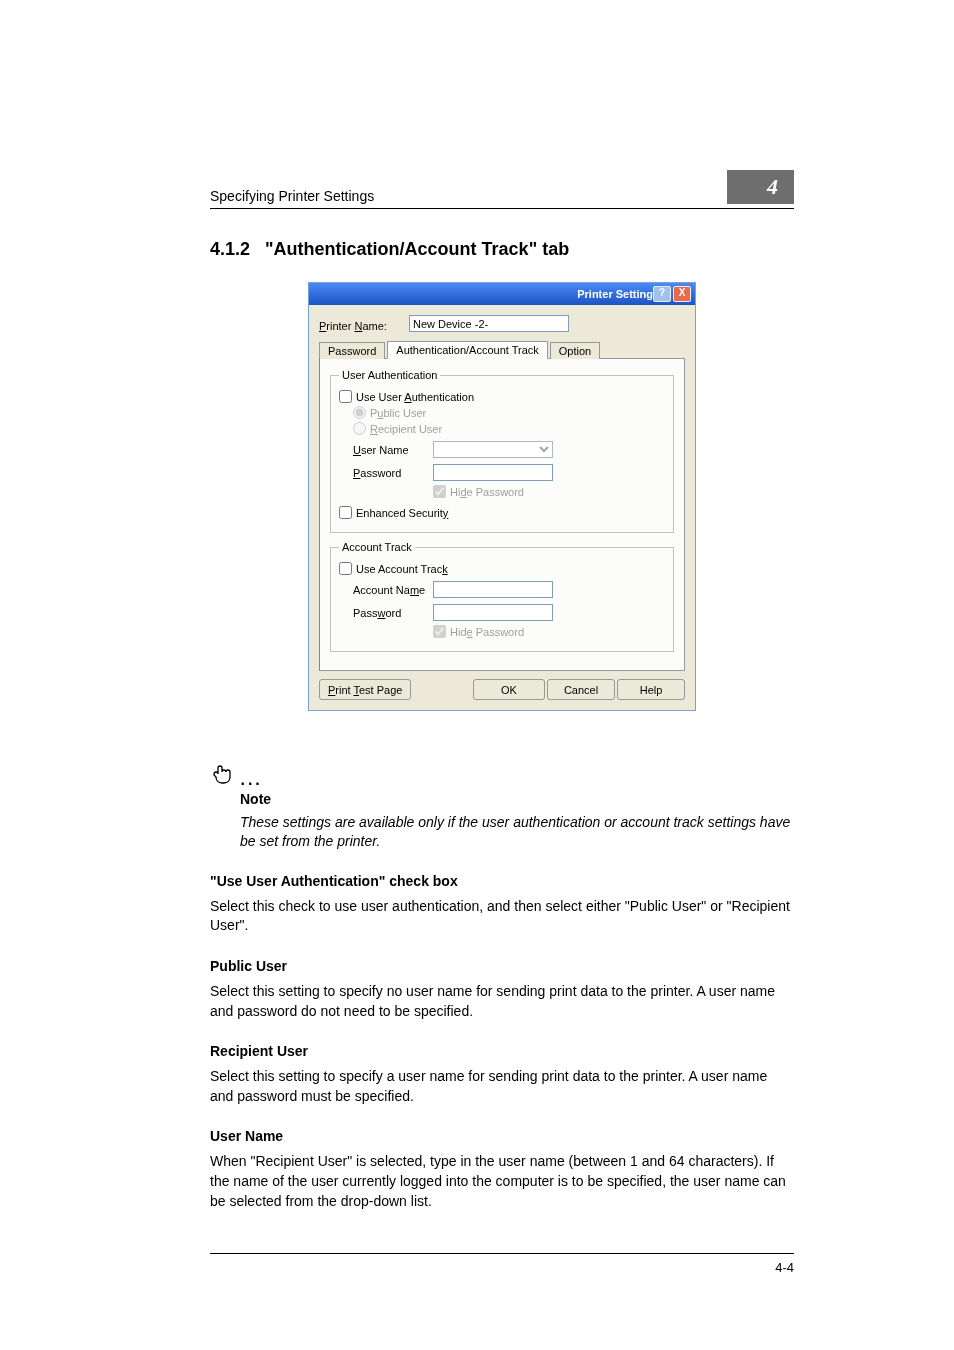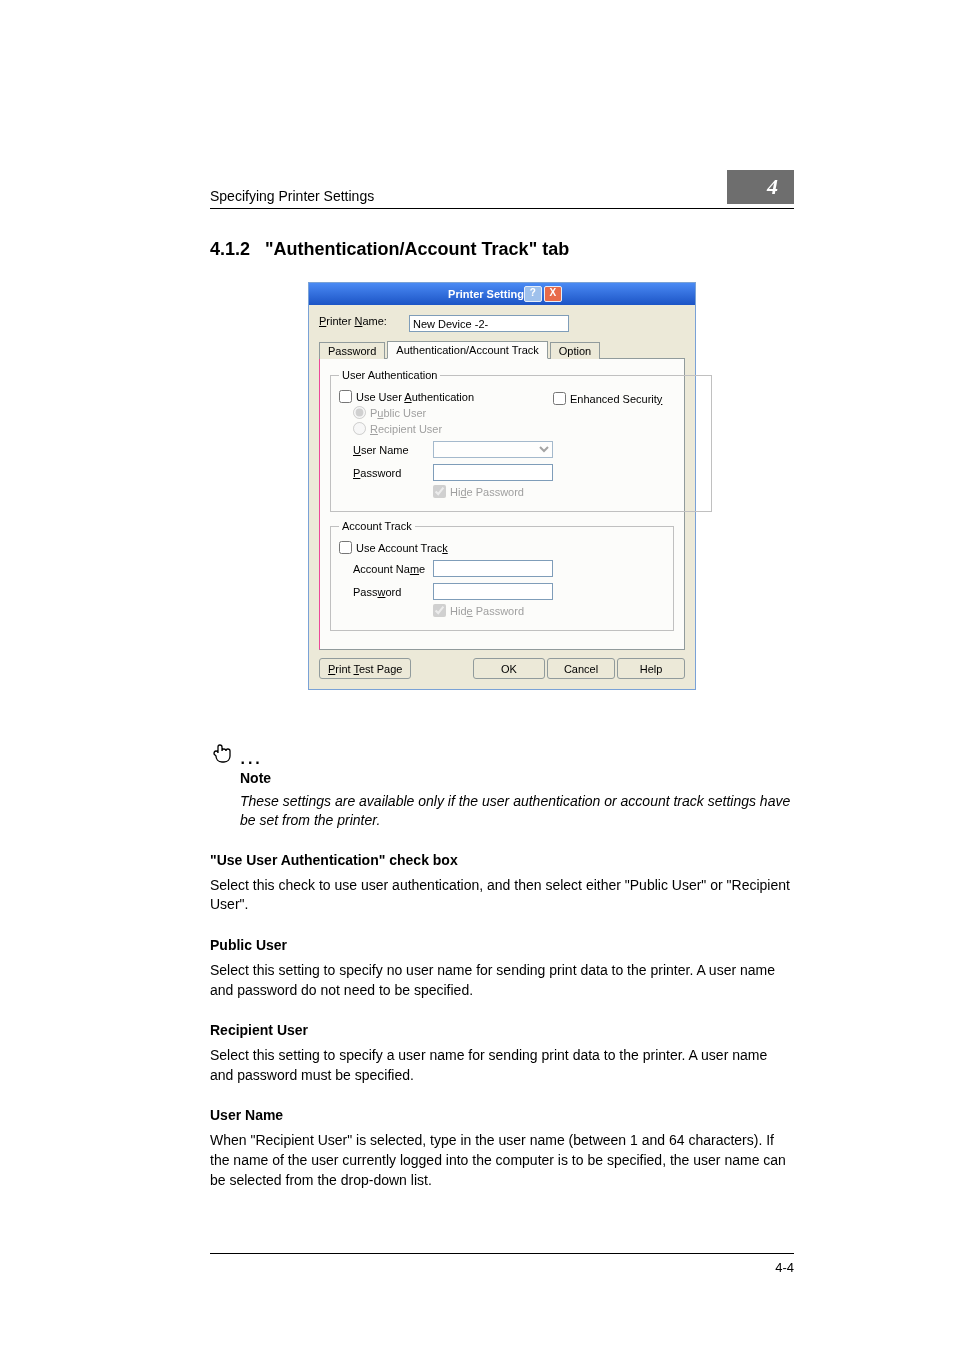--- a/index.html
+++ b/index.html
@@ -47,40 +47,40 @@
     background: #ece9d8;
     font-size: 11px;
     font-family: Tahoma, sans-serif;
   }
   .titlebar {
     height: 22px;
     background: linear-gradient(#4a8af4, #1c54c5);
     color: #fff;
     display: flex;
     align-items: center;
-    justify-content: center;
+    justify-content: flex-end;
     padding: 0 4px 0 10px;
     font-weight: bold;
   }
   .titlebar-buttons { display: flex; gap: 2px; }
   .titlebar-btn {
     width: 16px; height: 14px;
     background: #9fc1ec;
     border: 1px solid #e6eef9;
     border-radius: 2px;
     font-size: 10px;
     line-height: 12px;
     text-align: center;
     color: #fff;
   }
   .titlebar-btn.close { background: #e86b4a; }
   .dialog-body {
     padding: 10px 10px 10px 10px;
   }
-  .row { display: flex; align-items: flex-start; margin-bottom: 6px; }
+  .row { display: flex; align-items: flex-end; margin-bottom: 6px; }
   .lbl { width: 90px; }
   .textbox {
     height: 17px;
     background: #fff;
     border: 1px solid #7f9db9;
     font-size: 11px;
     padding: 0 3px;
     box-sizing: border-box;
   }
   .tabstrip {
@@ -189,21 +189,21 @@
       <div class="tabstrip">
         <div class="tab">Password</div>
         <div class="tab active">Authentication/Account Track</div>
         <div class="tab">Option</div>
       </div>
 
       <div class="tabpane">
 
         <fieldset class="grp">
           <legend>User Authentication</legend>
-          <div style="display:flex; justify-content:space-between;">
+          <div style="display:flex; justify-content:space-between;flex-direction:column;">
             <div style="flex:1">
               <label class="chk">
                 <input type="checkbox" style="">
                   <span>Use User <span class="underline-h">A</span>uthentication</span>
               </label>
               <div class="indent">
                 <label class="chk disabled">
                   <input type="radio" disabled="" checked="" style="">
                     <span>P<span class="underline-h">u</span>blic User</span>
                 </label>

